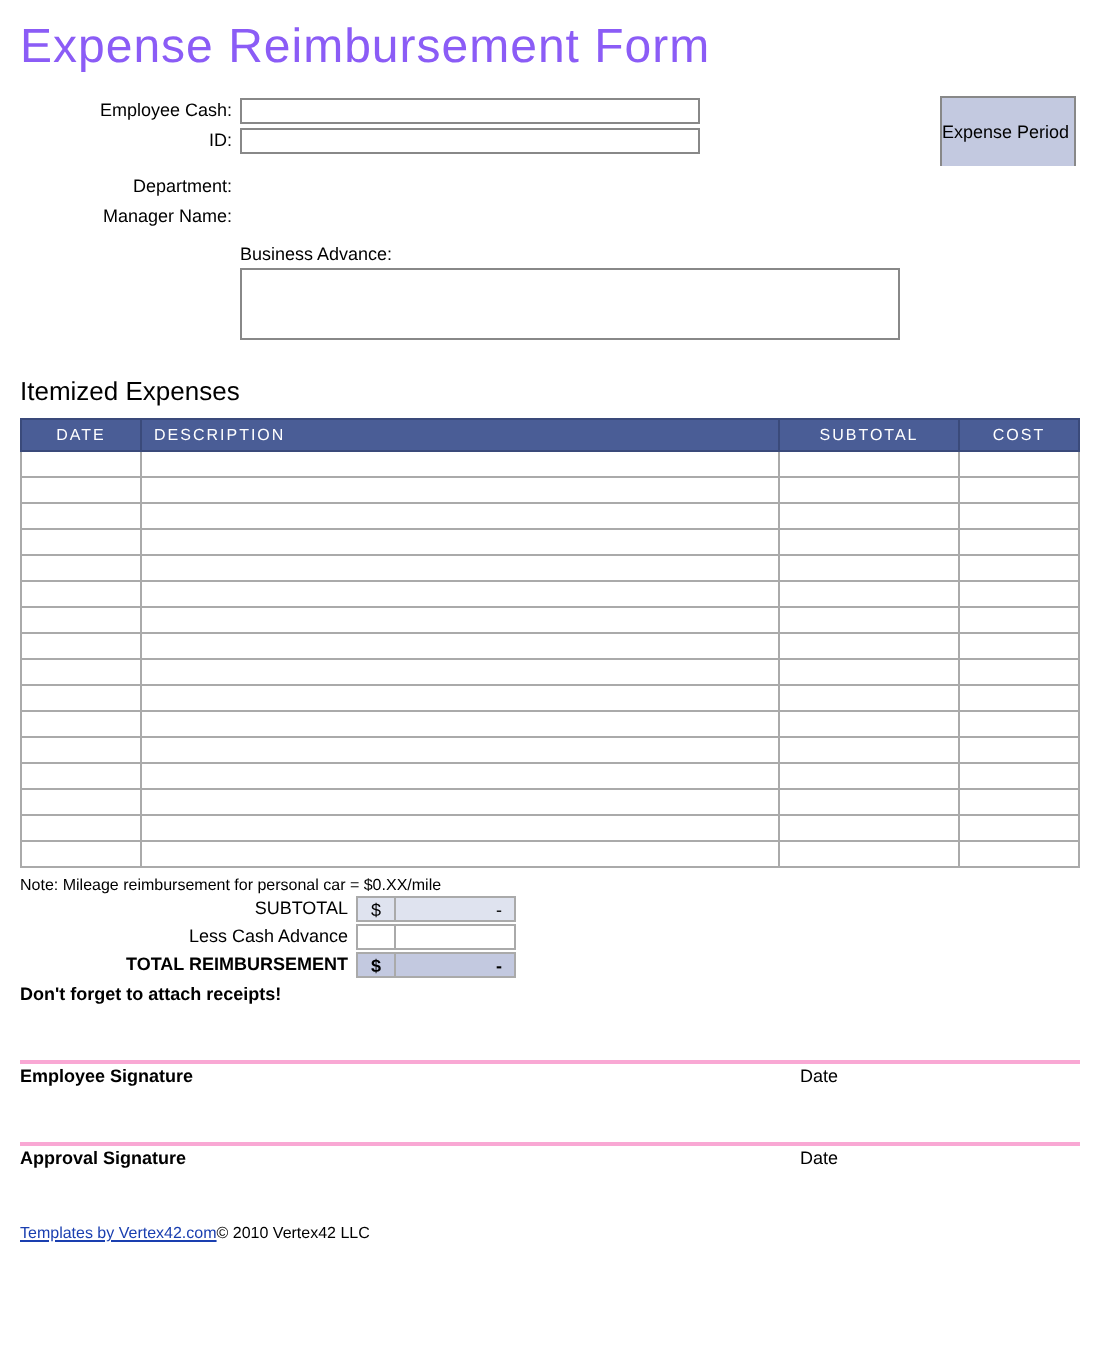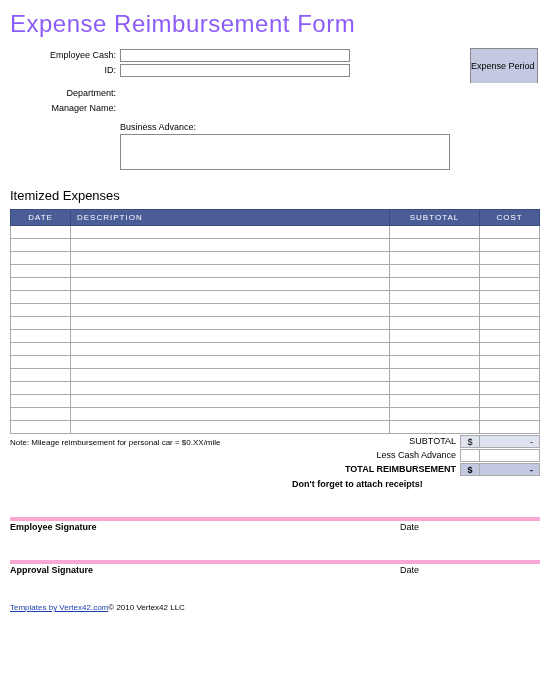--- a/index.html
+++ b/index.html
@@ -89,20 +89,21 @@
   table.expense th:nth-child(4) { width: 60px; }
   table.expense td {
     border: 1px solid #aaa;
     height: 13px;
     padding: 0;
   }
   .totals-area {
     display: flex;
     justify-content: space-between;
     margin-top: 0;
+    flex-direction: column;
   }
   .note {
     font-size: 8px;
     padding-top: 4px;
     width: 280px;
   }
   .totals {
     width: 248px;
     font-size: 9px;
   }
@@ -137,21 +138,21 @@
   .grand-label { font-weight: bold; }
   .reminder {
     text-align: left;
     font-weight: bold;
     font-size: 9px;
     margin-top: 3px;
   }
   .sig-block { margin-top: 28px; }
   .sig-line {
     display: flex;
-    border-top: 4px solid #f9a8d4;
+    border-top: 2px solid #f9a8d4;
     padding-top: 1px;
     margin-bottom: 28px;
   }
   .sig-label { font-weight: bold; font-size: 9px; flex: 1; }
   .sig-date { font-size: 9px; width: 140px; }
   .footer {
     display: flex;
     justify-content: flex-start;
     margin-top: 24px;
     font-size: 8px;

